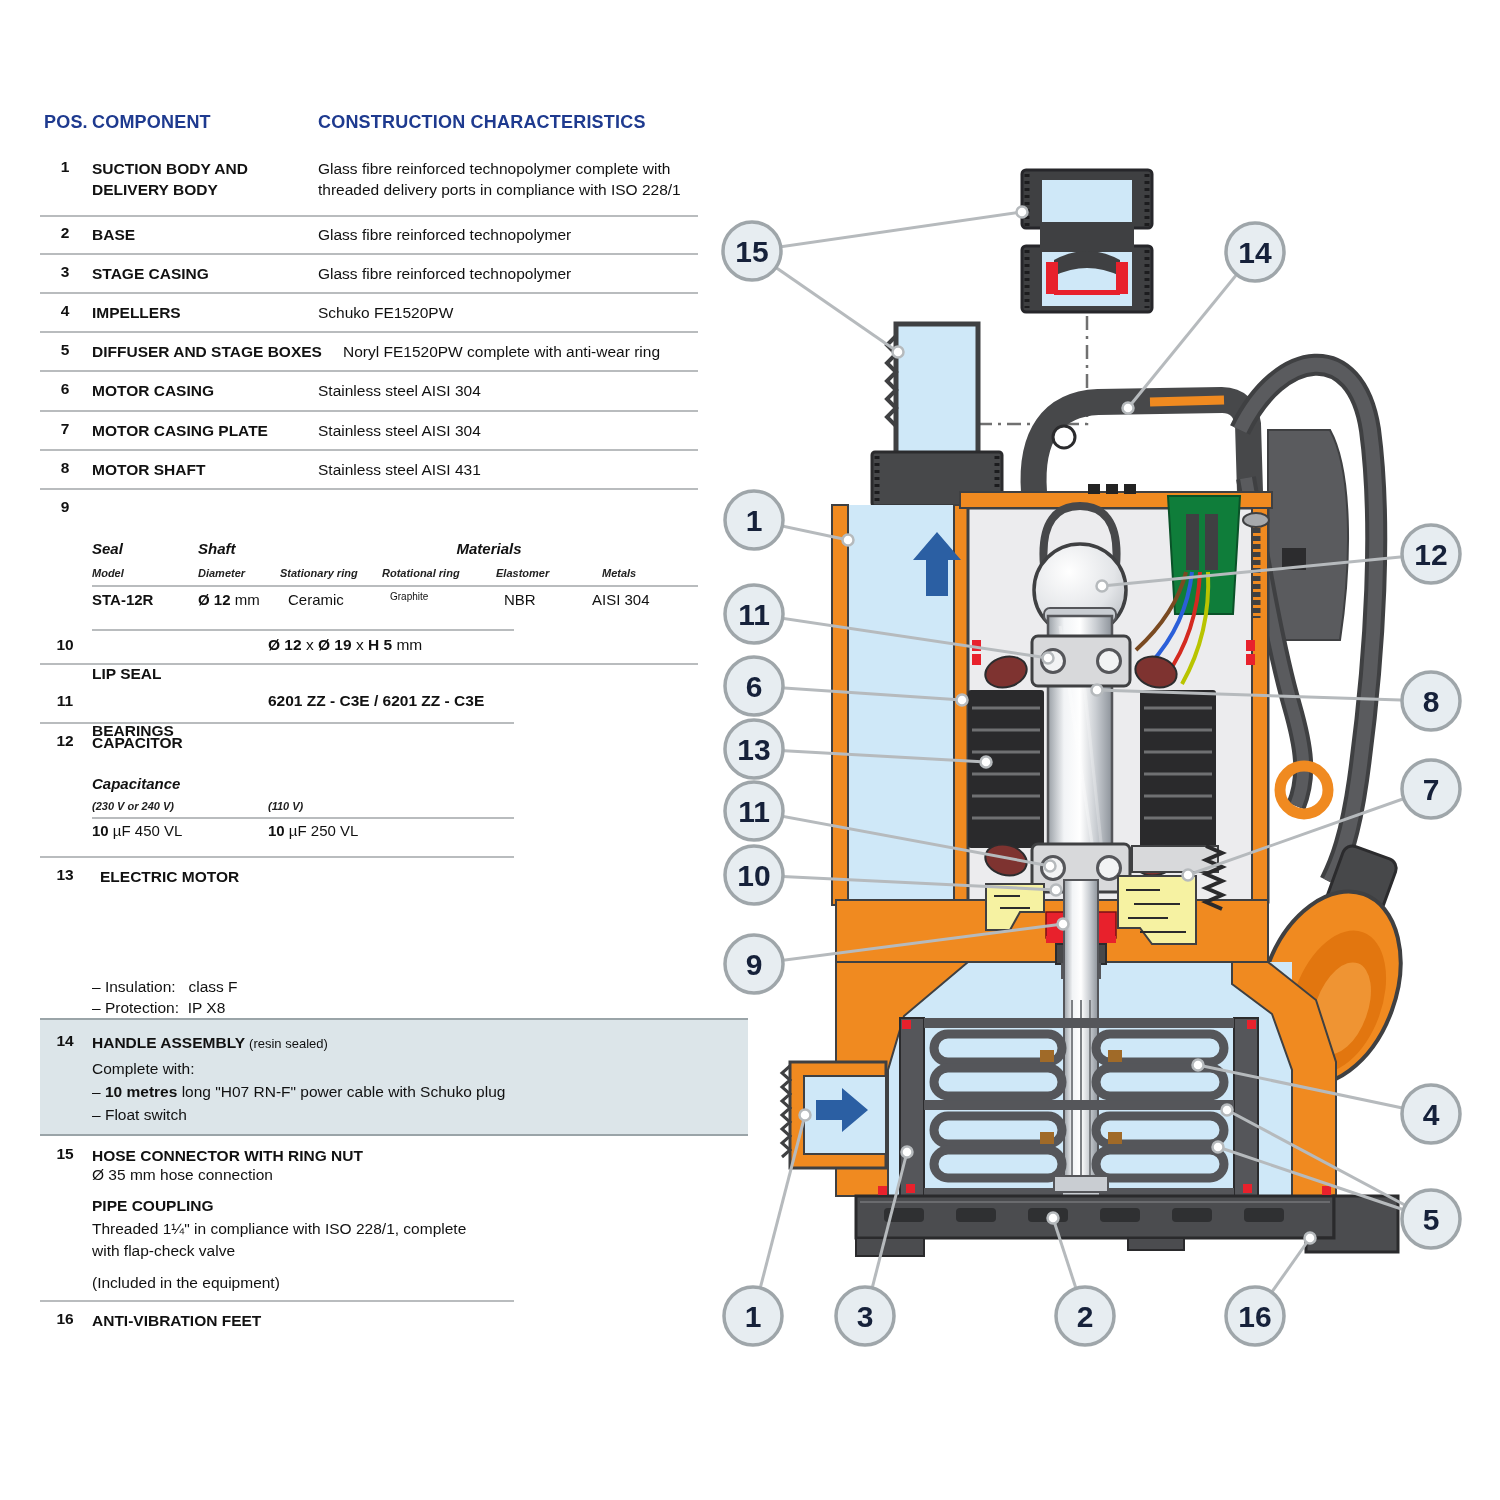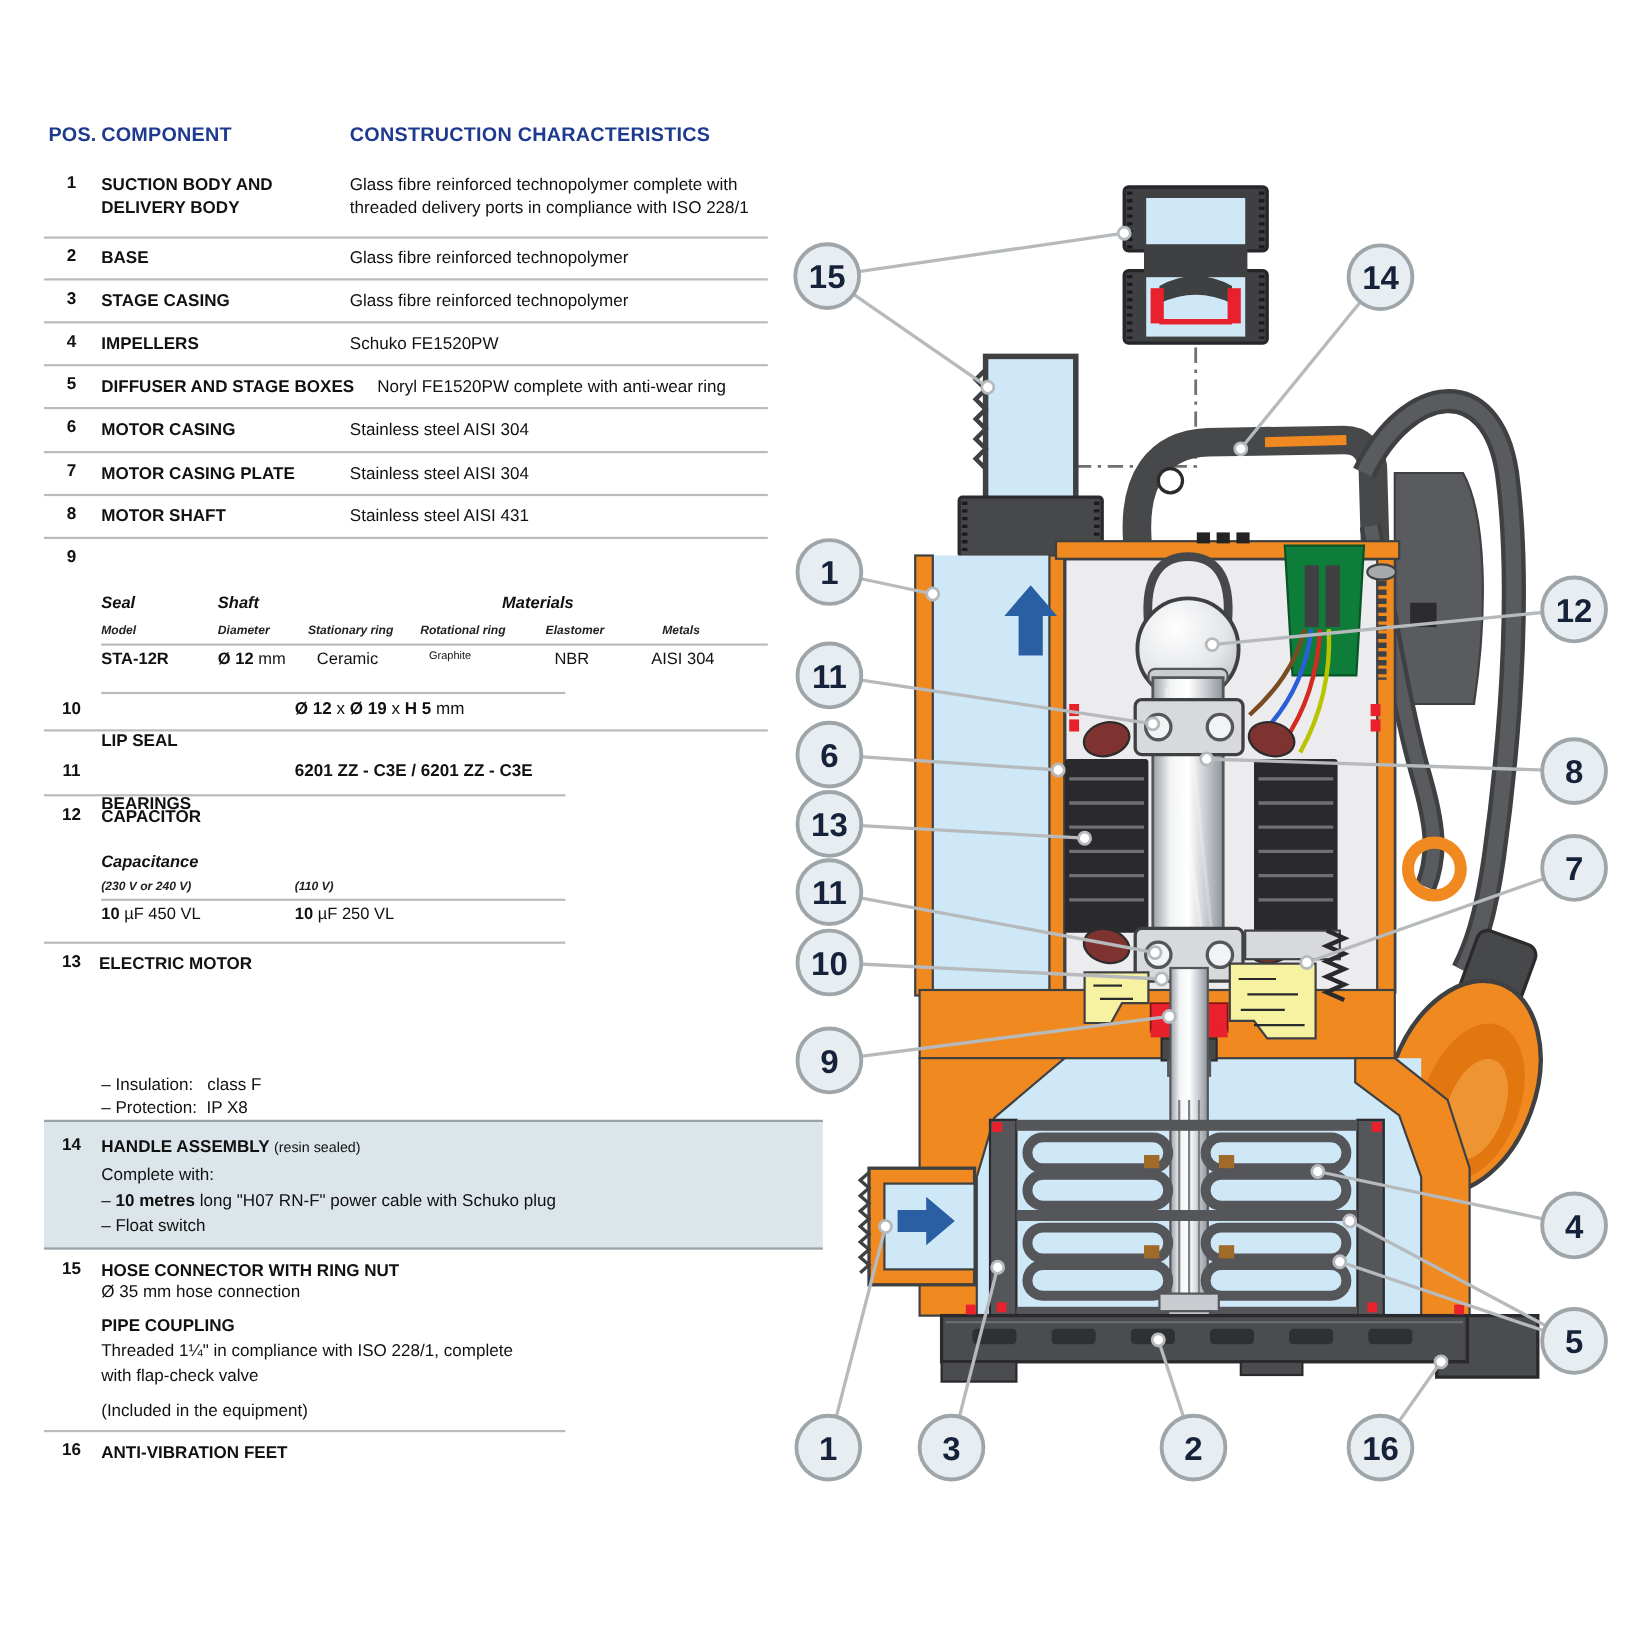--- a/index.html
+++ b/index.html
@@ -127,21 +127,21 @@
   <div class="abs comp" style="left:52px;top:732px;">CAPACITOR</div>
   <div class="abs it" style="left:52px;top:775px;font-size:15px;">Capacitance</div>
   <div class="abs tiny" style="left:52px;top:800px;">(230 V or 240 V)</div>
   <div class="abs tiny" style="left:228px;top:800px;">(110 V)</div>
   <div class="divider div-subshort" style="top:817px;"></div>
   <div class="abs" style="left:52px;top:822px;font-size:15px;"><span class="b">10</span><span> µF 450 VL</span></div>
   <div class="abs" style="left:228px;top:822px;font-size:15px;"><span class="b">10</span><span> µF 250 VL</span></div>
   <div class="divider div-short" style="top:856px;"></div>
 
   <div class="abs pos" style="left:8px;top:866px;">13</div>
-  <div class="abs comp" style="left:50px;top:866px;">ELECTRIC MOTOR</div>
+  <div class="abs comp" style="left:60px;top:866px;">ELECTRIC MOTOR</div>
   <div class="abs pre" style="left:52px;top:978px;font-size:15.5px;">– Insulation:   class F</div>
   <div class="abs pre" style="left:52px;top:999px;font-size:15.5px;">– Protection:  IP X8</div>
 
   <div class="hl-box"></div>
   <div class="abs pos" style="left:8px;top:1032px;">14</div>
   <div class="abs comp" style="left:52px;top:1032px;"><span>HANDLE ASSEMBLY</span> <span class="note">(resin sealed)</span></div>
   <div class="abs" style="left:52px;top:1060px;font-size:15.5px;">Complete with:</div>
   <div class="abs" style="left:52px;top:1083px;font-size:15.5px;"><span>– </span><span class="b">10 metres</span><span> long "H07 RN-F" power cable with Schuko plug</span></div>
   <div class="abs" style="left:52px;top:1106px;font-size:15.5px;">– Float switch</div>
 

